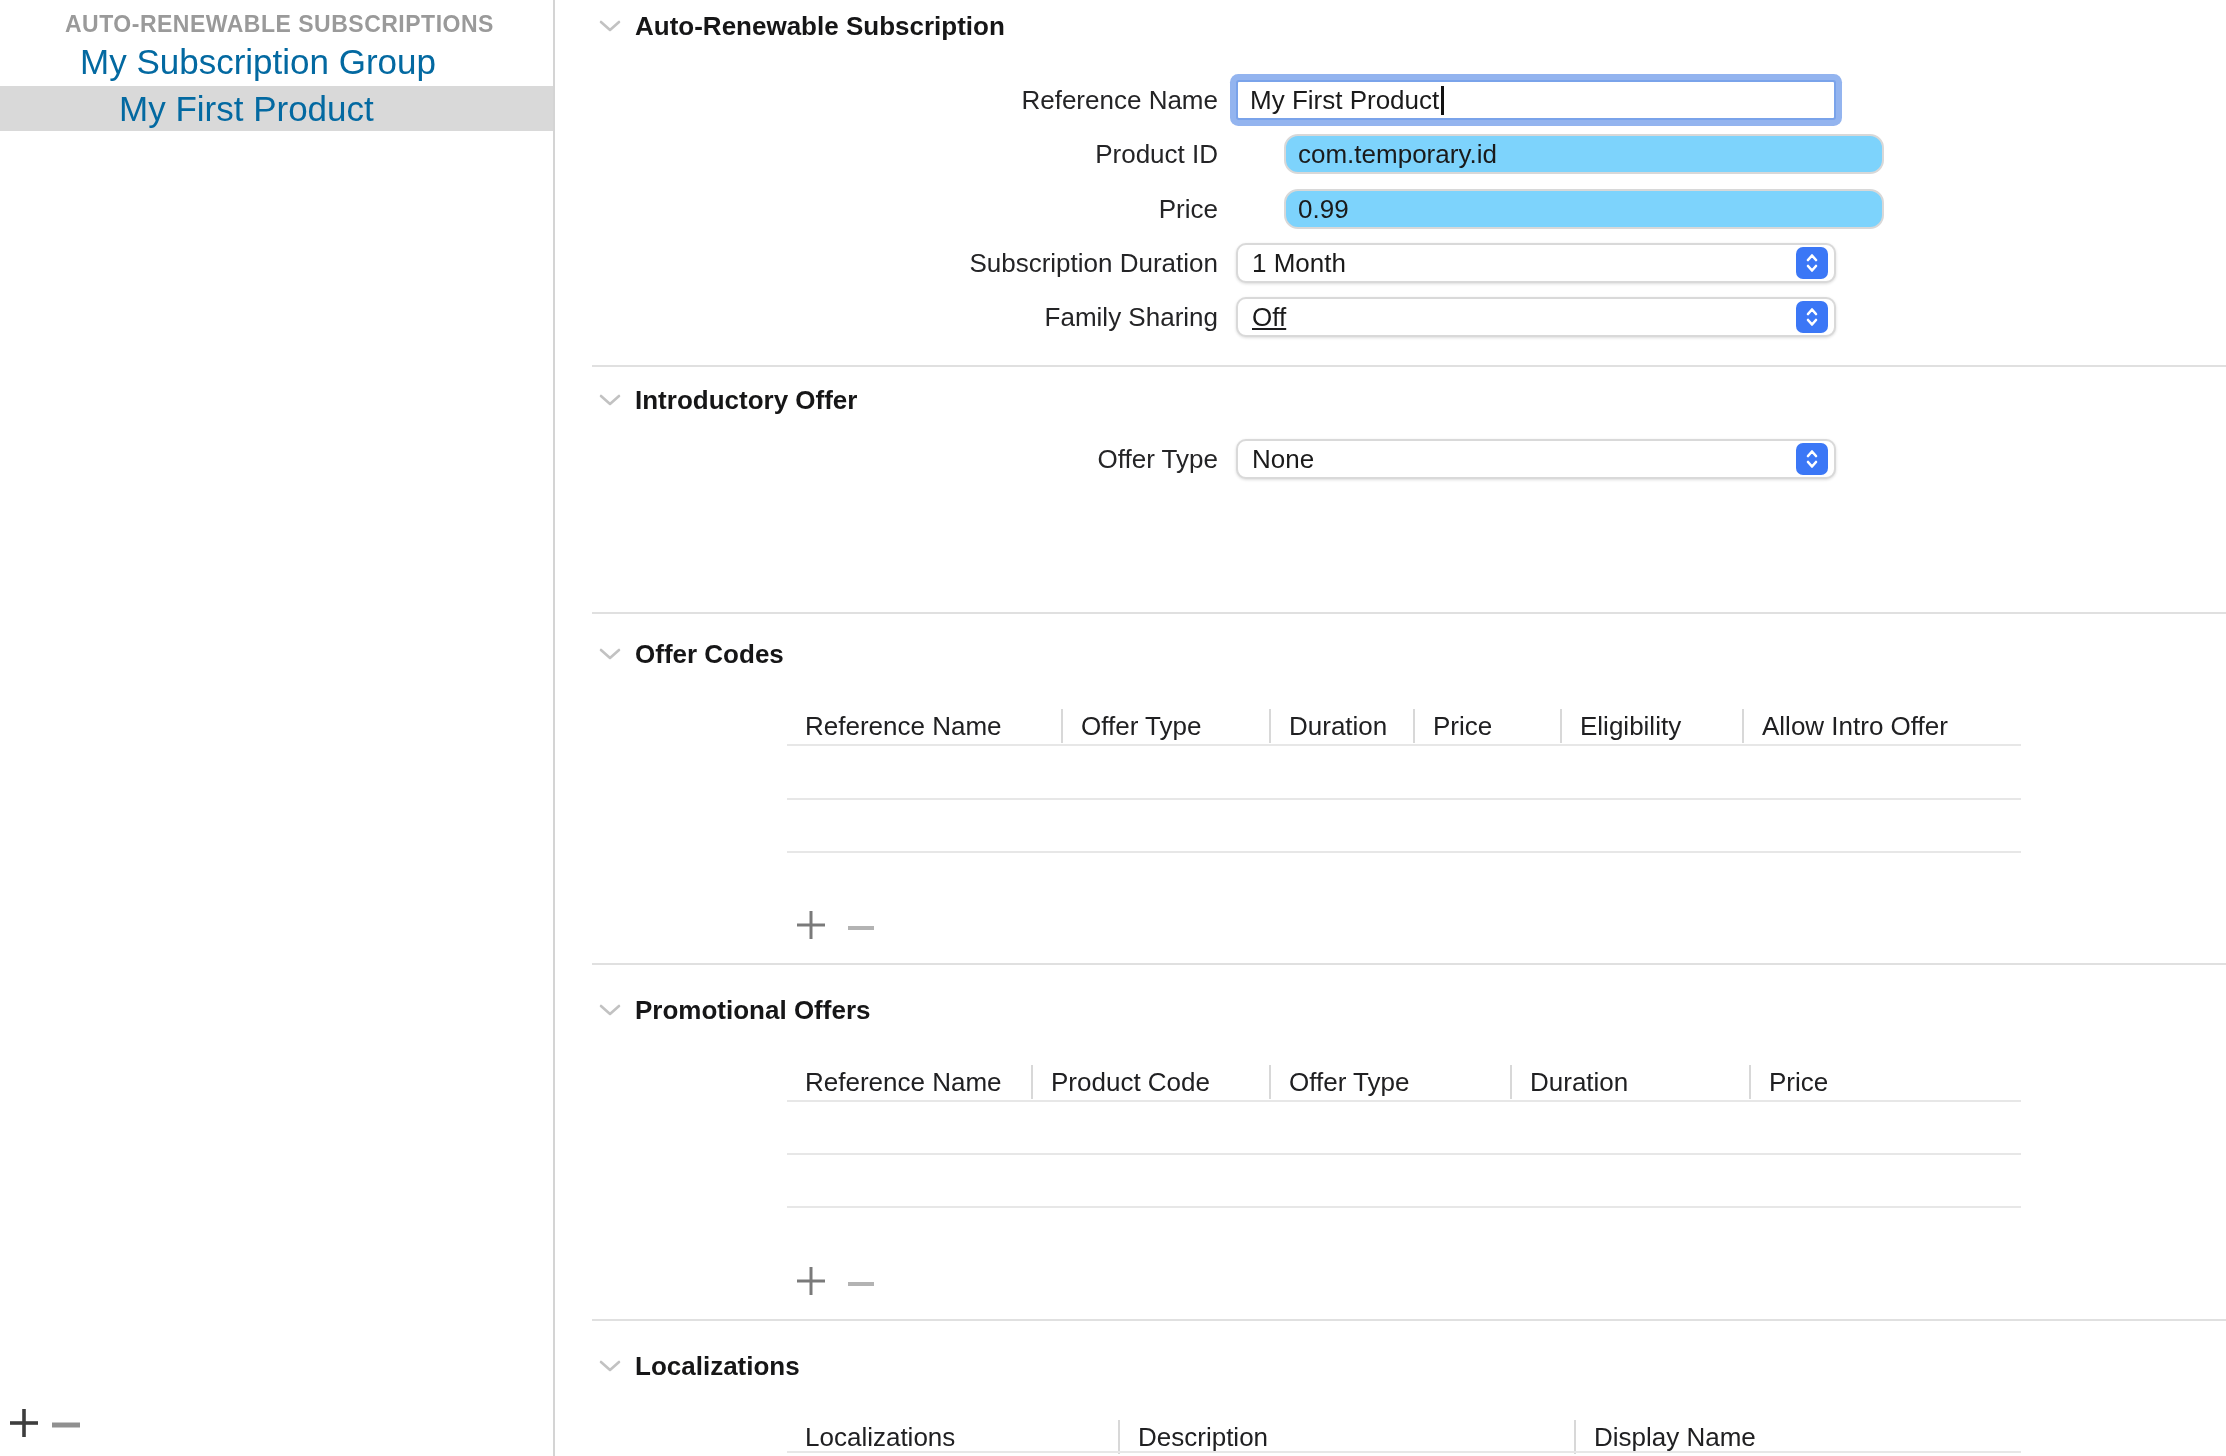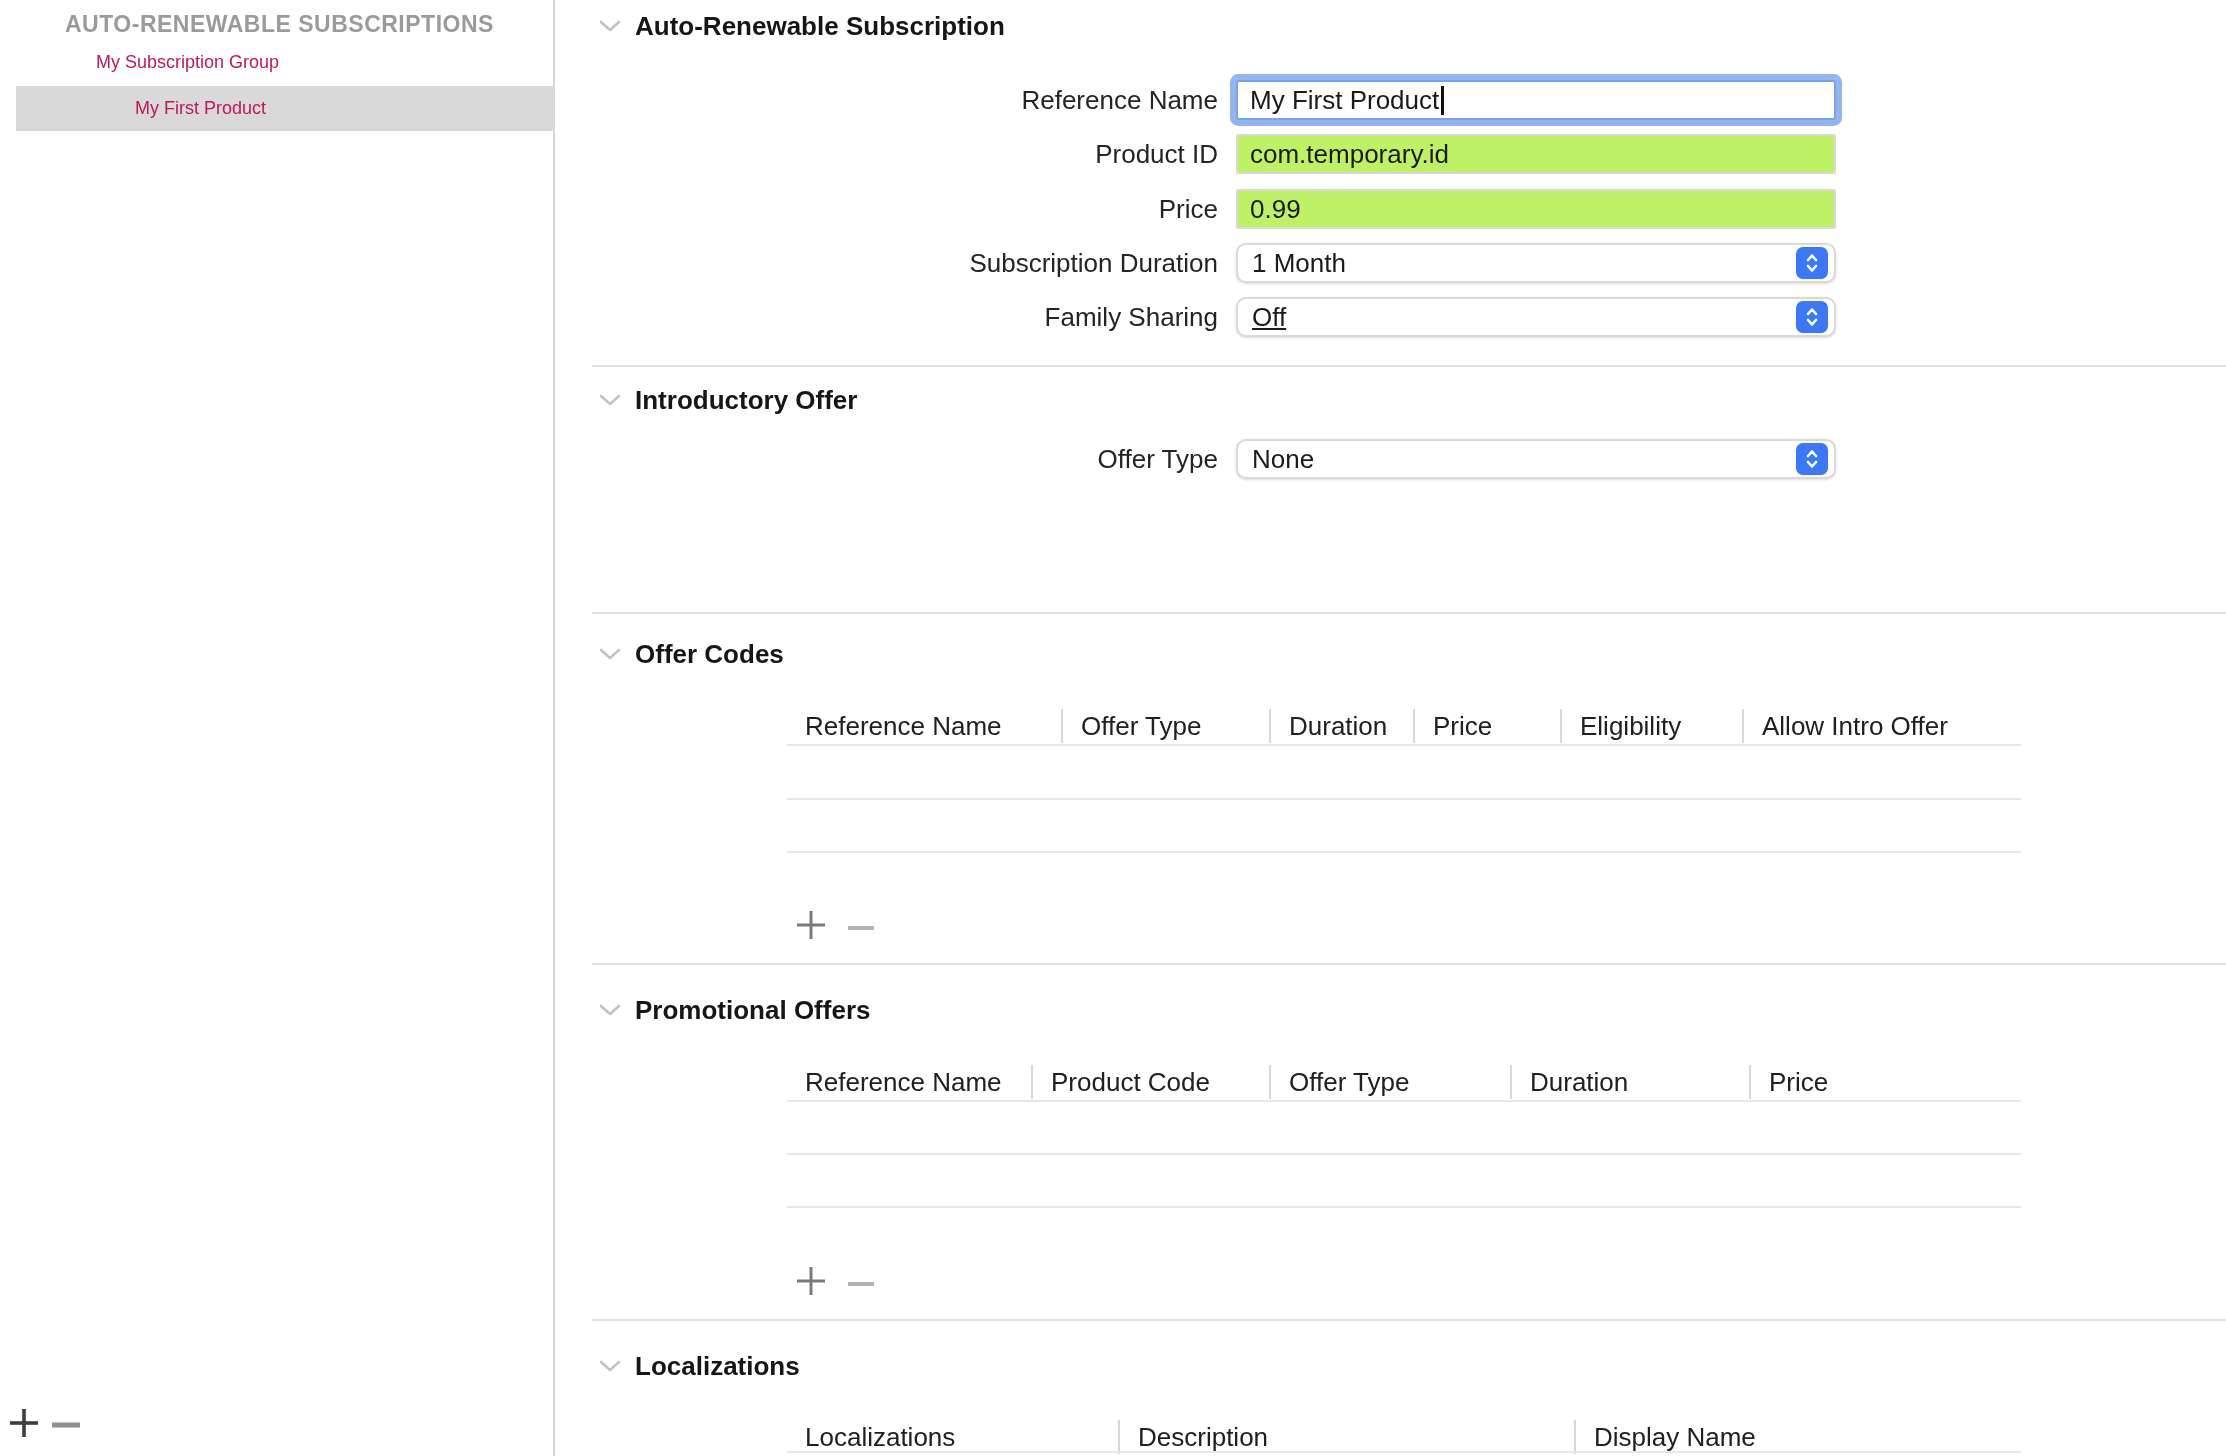--- a/index.html
+++ b/index.html
@@ -4,22 +4,22 @@
 <style>
   * { margin:0; padding:0; box-sizing:border-box; }
   html,body { width:2226px; height:1456px; overflow:hidden; background:#ffffff;
               font-family:"Liberation Sans", sans-serif; color:#1d1d1f; }
 
   
   .sidebar { position:absolute; left:0; top:0; width:555px; height:1456px;
              background:#ffffff; border-right:2px solid #d4d4d4; }
   .sb-header { position:absolute; left:29px; top:11px; font-size:23px; font-weight:bold;
                color:#9a9a9a; letter-spacing:0.5px; white-space:nowrap;margin-left:36px; }
-  .sb-item { position:absolute; left:0; width:100%; font-size:18px; color:#be185d;
-             white-space:nowrap; cursor:default;margin-left:16px; }
+  .sb-item { position:absolute; left:0; width:100%; font-size:35px; color:#0369a1;
+             white-space:nowrap; cursor:default; }
   .sb-item.group { top:46px; height:32px; line-height:32px; padding-left:80px; }
   .sb-item.selected { top:86px; height:45px; line-height:45px; padding-left:119px;
                       background:#d9d9d9; }
   .sb-actions { position:absolute; left:0; bottom:10px; height:44px; width:100%; }
   .sb-btn { position:absolute; top:0; width:44px; height:44px; background:none; border:none;
             cursor:default; display:flex; align-items:center; justify-content:center; }
   .sb-btn.add { left:2px; }
   .sb-btn.remove { left:44px; }
 
   
@@ -30,23 +30,23 @@
                 justify-content:center; background:none; border:none; cursor:default; }
   .section-title { font-size:26px; font-weight:bold; color:#161617; white-space:nowrap; }
 
   .divider { position:absolute; left:37px; right:0; height:2px; background:#e0e0e0; }
 
   
   .flabel { position:absolute; left:0; width:663px; height:40px; line-height:40px;
             text-align:right; font-size:26px; color:#242426; white-space:nowrap; }
   .fctl { position:absolute; left:681px; width:600px; height:40px; }
 
-  .tfield { width:100%; height:100%; border:2px solid #d8d8d8; border-radius:2px;
-            background:#bef264; font-family:"Liberation Sans", sans-serif; font-size:26px;
-            color:#1a1a1a; padding:0 12px; outline:none; }
+  .tfield { width:100%; height:100%; border:2px solid #d8d8d8; border-radius:14px;
+            background:#7dd3fc; font-family:"Liberation Sans", sans-serif; font-size:26px;
+            color:#1a1a1a; padding:0 12px; outline:none;margin-left:48px; }
   .tfield-div { width:100%; height:100%; border:2px solid #7aa3ea; border-radius:3px;
                 background:#fff; font-size:26px; color:#1a1a1a; padding:0 12px;
                 display:flex; align-items:center;
                 box-shadow:0 0 0 6px #93b4ef; }
   .caret { width:3px; height:29px; background:#111; margin-left:2px; }
 
   .popup { width:100%; height:100%; background:#fff; border:2px solid #d9d9d9;
            border-radius:10px; box-shadow:0 1px 3px rgba(0,0,0,0.14);
            display:flex; align-items:center; padding:0 6px 0 14px; cursor:default; }
   .popup-val { flex:1; font-size:26px; color:#1a1a1a; white-space:nowrap; }

